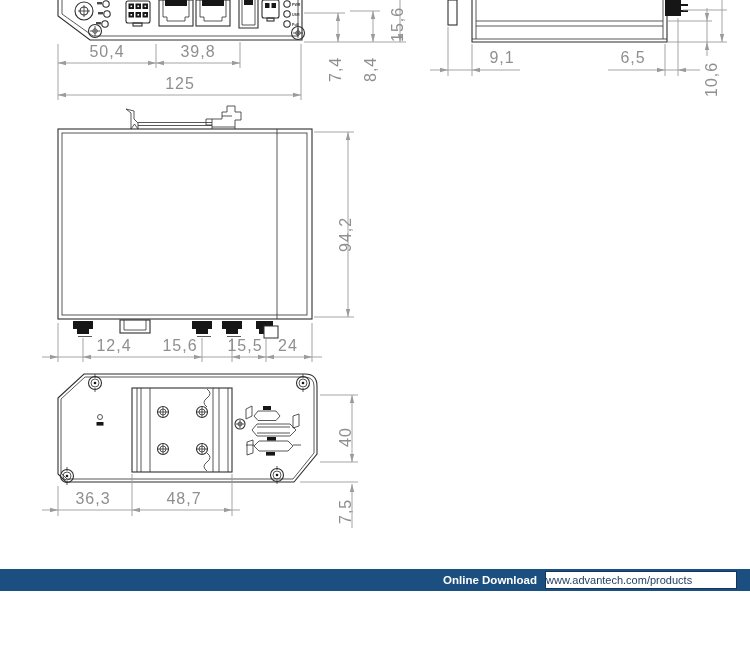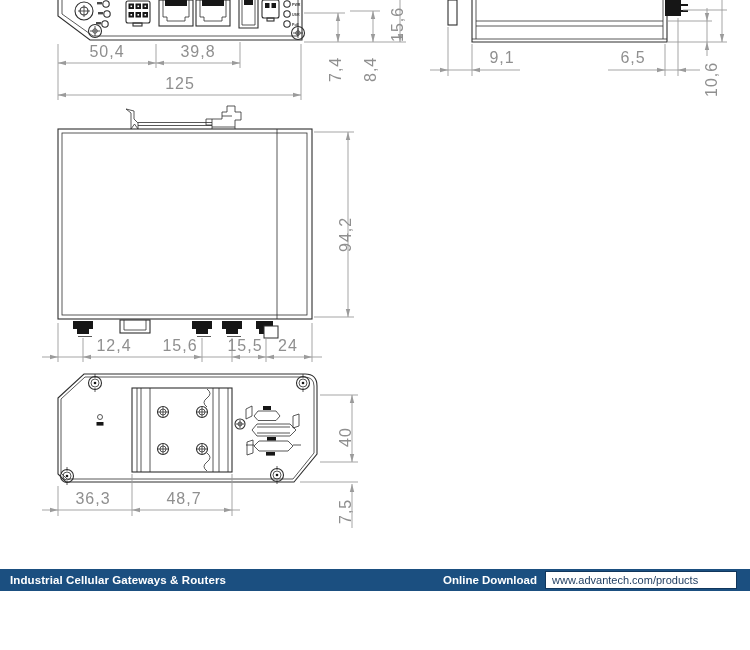--- a/index.html
+++ b/index.html
@@ -17,21 +17,21 @@
   .dimtext{fill:#8f8f8f;font-size:16px;letter-spacing:1px;font-family:"Liberation Sans",sans-serif;}
   .micro{fill:#3c3c3c;font-size:3.6px;font-weight:bold;font-family:"Liberation Sans",sans-serif;}
   .mark{fill:#4a4a4a;stroke:none;}
   
   .footer-bar{position:absolute;left:0;top:569px;width:750px;height:22px;background:#1b4f80;
               display:flex;align-items:center;}
   .footer-cat{color:#fff;font-weight:bold;font-size:11.5px;margin-left:10px;letter-spacing:0.1px;}
   .footer-dl{color:#fff;font-weight:bold;font-size:11.5px;margin-left:auto;margin-right:8px;text-align:right;}
   .url-box{width:190px;height:16px;background:#fff;border:1px solid #10365c;margin-right:13px;
            display:flex;align-items:center;}
-  .url-text{color:#1c3a5e;font-size:11px;padding-left:6px;white-space:nowrap;}
+  .url-text{color:#1c3a5e;font-size:11px;white-space:nowrap;}
 </style>
 </head>
 <body>
 
 <div id="page">
 
 <svg width="750" height="562" viewBox="0 0 750 562">
 
   <g>
     <path class="ln" d="M58,0 V16 L90,40 H302 V0"></path>
@@ -317,20 +317,19 @@
       <polygon class="dimarrow" points="58,510 50,507.8 50,512.2"></polygon>
       <polygon class="dimarrow" points="132,510 140,507.8 140,512.2"></polygon>
       <polygon class="dimarrow" points="232,510 224,507.8 224,512.2"></polygon>
       <text class="dimtext" x="93" y="504" text-anchor="middle">36,3</text>
       <text class="dimtext" x="184" y="504" text-anchor="middle">48,7</text>
     </g>
   </g>
 </svg>
 
   <div class="footer-bar">
-    <span class="footer-cat">Industrial Cellular Gateways &amp; Routers</span>
     <span class="footer-dl">Online Download</span>
     <div class="url-box">
       <span class="url-text">www.advantech.com/products</span>
     </div>
   </div>
 
 </div>
 
 </body></html>

